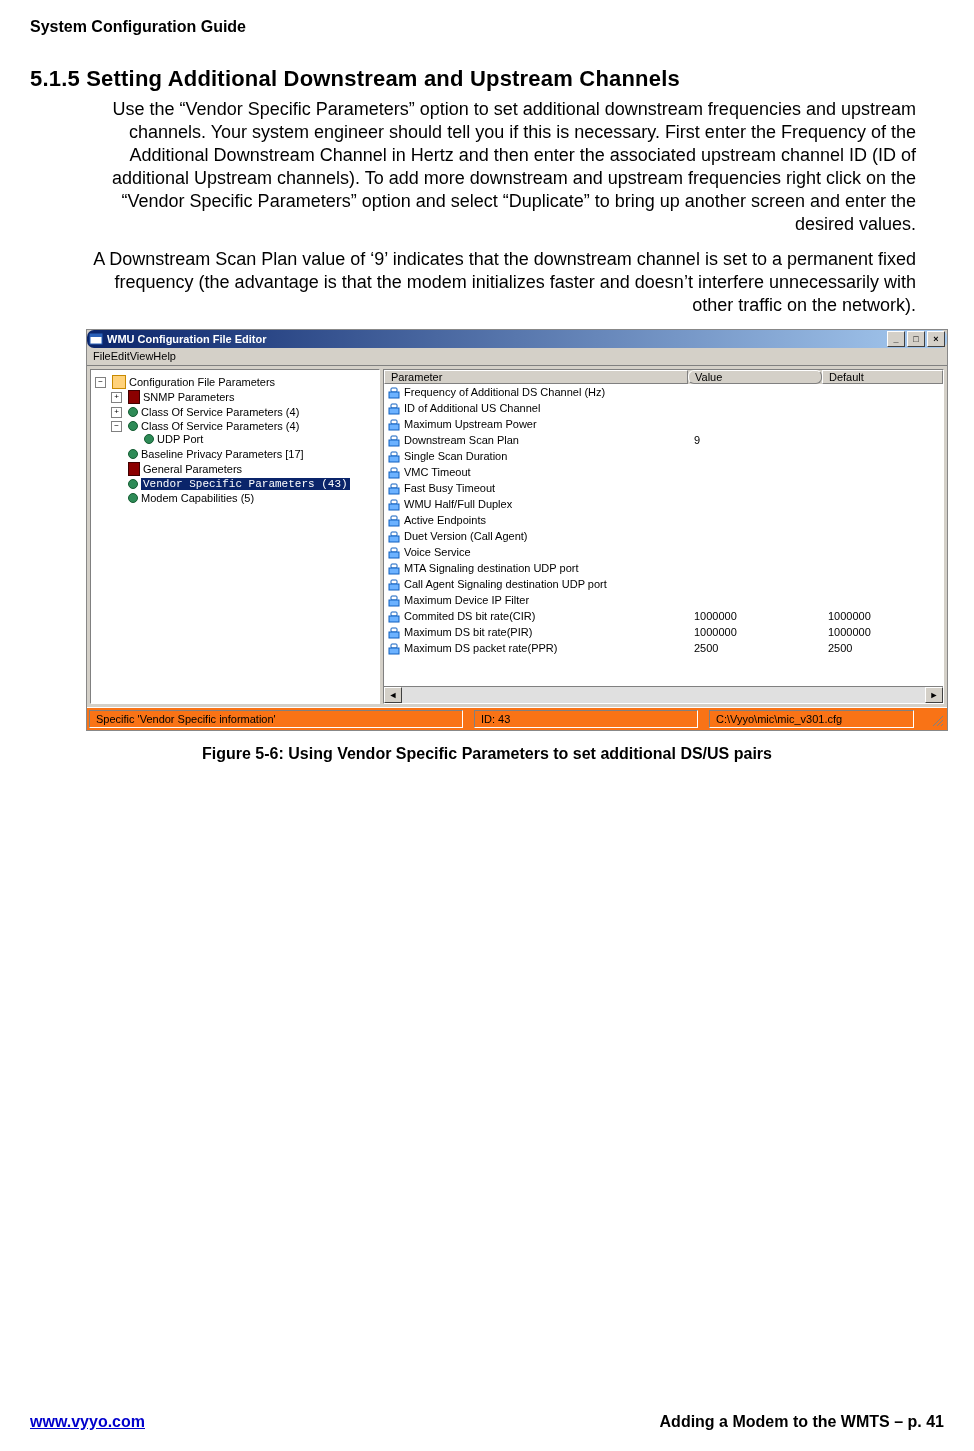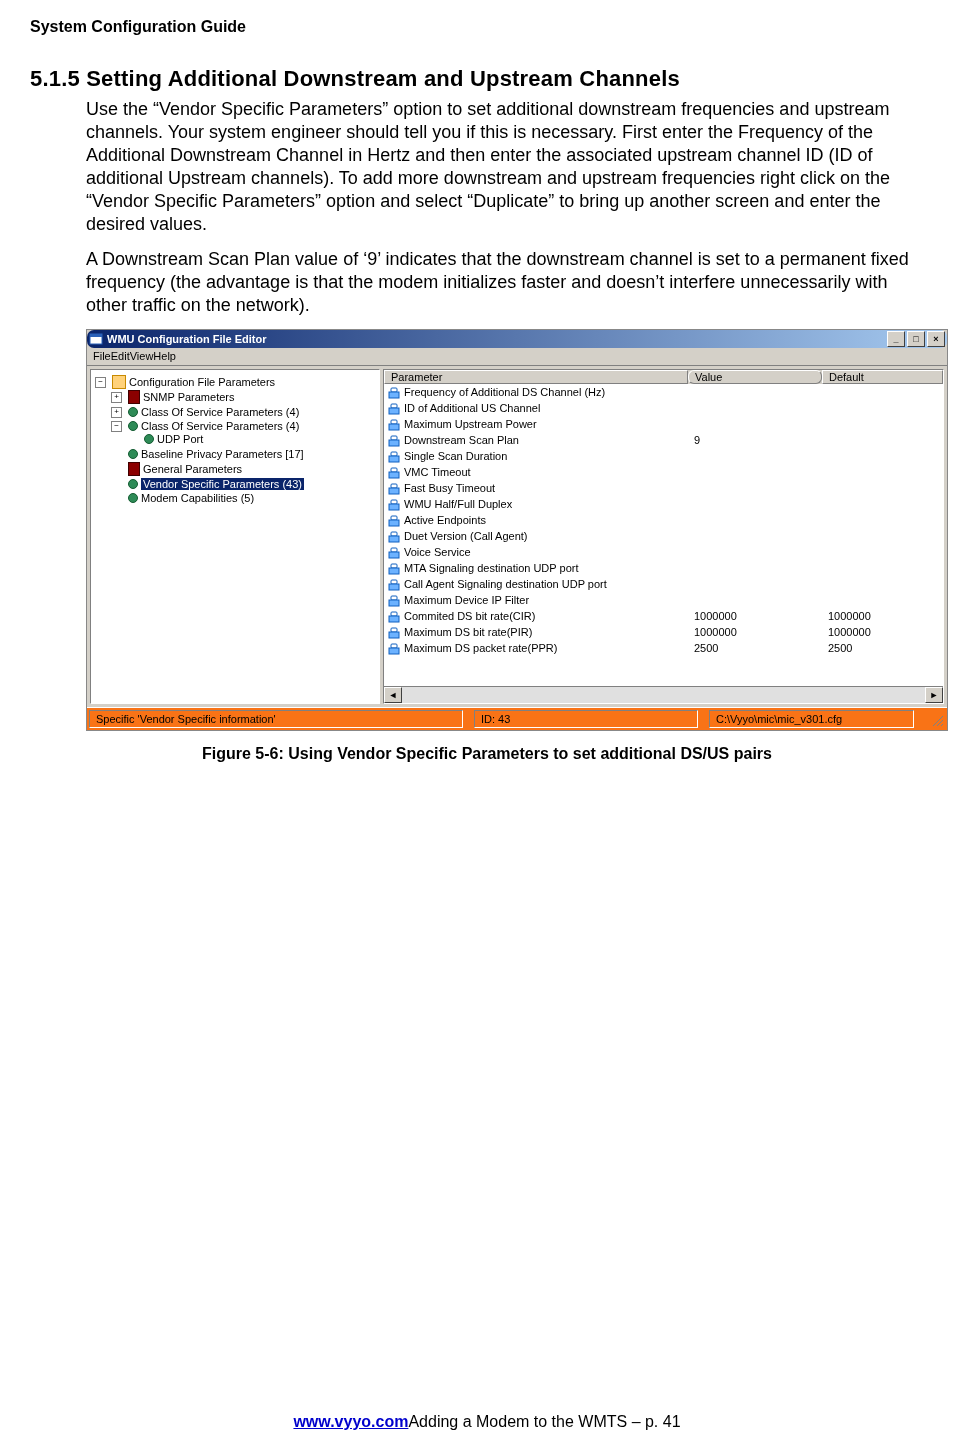--- a/index.html
+++ b/index.html
@@ -25,20 +25,21 @@
     font-weight: bold;
     margin: 6px 0 6px 0;
     letter-spacing: 0.2px;
   }
   .body-text {
     font-size: 18px;
     line-height: 1.28;
     margin: 0 0 12px 0;
     padding-left: 56px;
     padding-right: 28px;
+    text-align: right;
   }
   .figure {
     margin-left: 56px;
     width: 860px;
     border: 1px solid #888;
   }
   .app-window {
     display: flex;
     flex-direction: column;
     font-family: Tahoma, Arial, sans-serif;
@@ -218,25 +219,25 @@
     font-size:16px;
     text-align:center;
     margin: 14px 0 0 0;
   }
   .footer {
     position:absolute;
     bottom:20px;
     left:30px;
     right:30px;
     display:flex;
-    justify-content:center;
+    justify-content:space-between;
     font-size:16px;
   }
   .footer a { color:#0000cc; text-decoration:underline; font-weight:bold; }
-  .footer .right { font-weight:normal; }
+  .footer .right { font-weight:bold; }
 </style>
 </head>
 <body>
 
 <div class="page">
   <div class="doc-title">System Configuration Guide</div>
 
   <div class="section-heading">
     <span>5.1.5</span>
     <span>Setting Additional Downstream and Upstream Channels</span>
@@ -316,21 +317,21 @@
                       <span>Baseline Privacy Parameters [17]</span>
                     </div>
                   </li>
                   <li style="display: block; text-align: center;">
                     <div class="tree-row">
                       <span style="display: inline-block; width: 14px;"></span>
                       <span class="node-icon ic-red"></span>
                       <span>General Parameters</span>
                     </div>
                   </li>
-                  <li style="display: block;">
+                  <li style="display: block; font-family: Liberation Mono, monospace;">
                     <div class="tree-row">
                       <span style="display: inline-block; width: 14px;"></span>
                       <span class="node-icon ic-grn"></span>
                       <span class="selected">Vendor Specific Parameters (43)</span>
                     </div>
                   </li>
                   <li style="display: block;">
                     <div class="tree-row">
                       <span style="display: inline-block; width: 14px;"></span>
                       <span class="node-icon ic-grn"></span>

